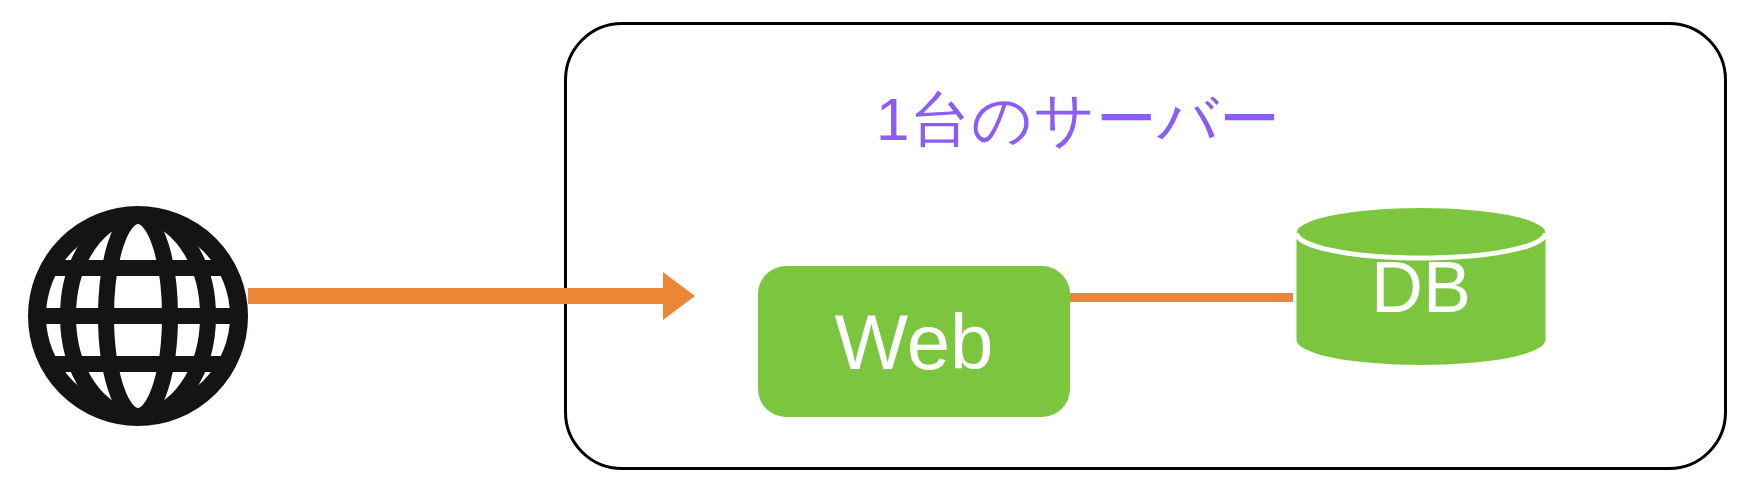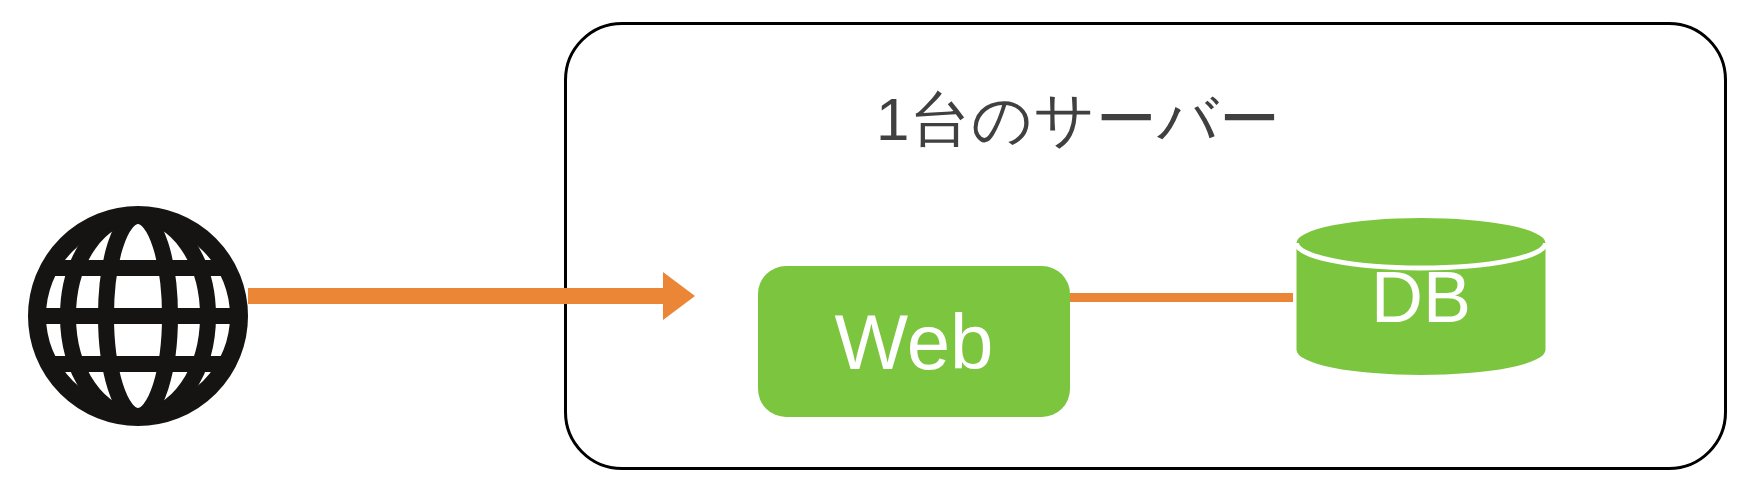--- a/index.html
+++ b/index.html
@@ -7,32 +7,32 @@
     position:relative;width:1752px;height:496px;background:#fff;overflow:hidden;
     font-family:"Liberation Sans","DejaVu Sans",sans-serif;
   }
   .abs{position:absolute;}
   .globe-icon{left:28px;top:206px;width:220px;height:220px;}
   .server-box{
     left:564px;top:22px;width:1163px;height:448px;box-sizing:border-box;
     border:3px solid #000;border-radius:58px;background:transparent;
   }
   .server-title{
-    left:876px;top:84px;font-size:60px;line-height:1.2;color:#404040;
+    left:876px;top:84px;font-size:60px;line-height:1.2;color:#8b5cf6;
     white-space:nowrap;letter-spacing:1px;
   }
   .edges{left:0;top:0;width:1752px;height:496px;pointer-events:none;}
   .web-node{
     left:758px;top:222px;width:312px;height:151px;border-radius:28px;
     background:var(--node-green,#7CC63F);
     display:flex;align-items:center;justify-content:center;margin-top:44px;
   }
   .node-label{color:var(--node-text-white,#ffffff);font-size:78px;line-height:1;}
   .db-node{
-    left:1293px;top:218px;width:256px;height:157px;
+    left:1293px;top:208px;width:256px;height:157px;
     display:flex;align-items:center;justify-content:center;
   }
   .db-node svg{position:absolute;left:0;top:0;width:100%;height:100%;}
   .db-label{position:relative;font-size:72px;}
 </style>
 </head>
 <body>
 
 <div class="canvas">
 

